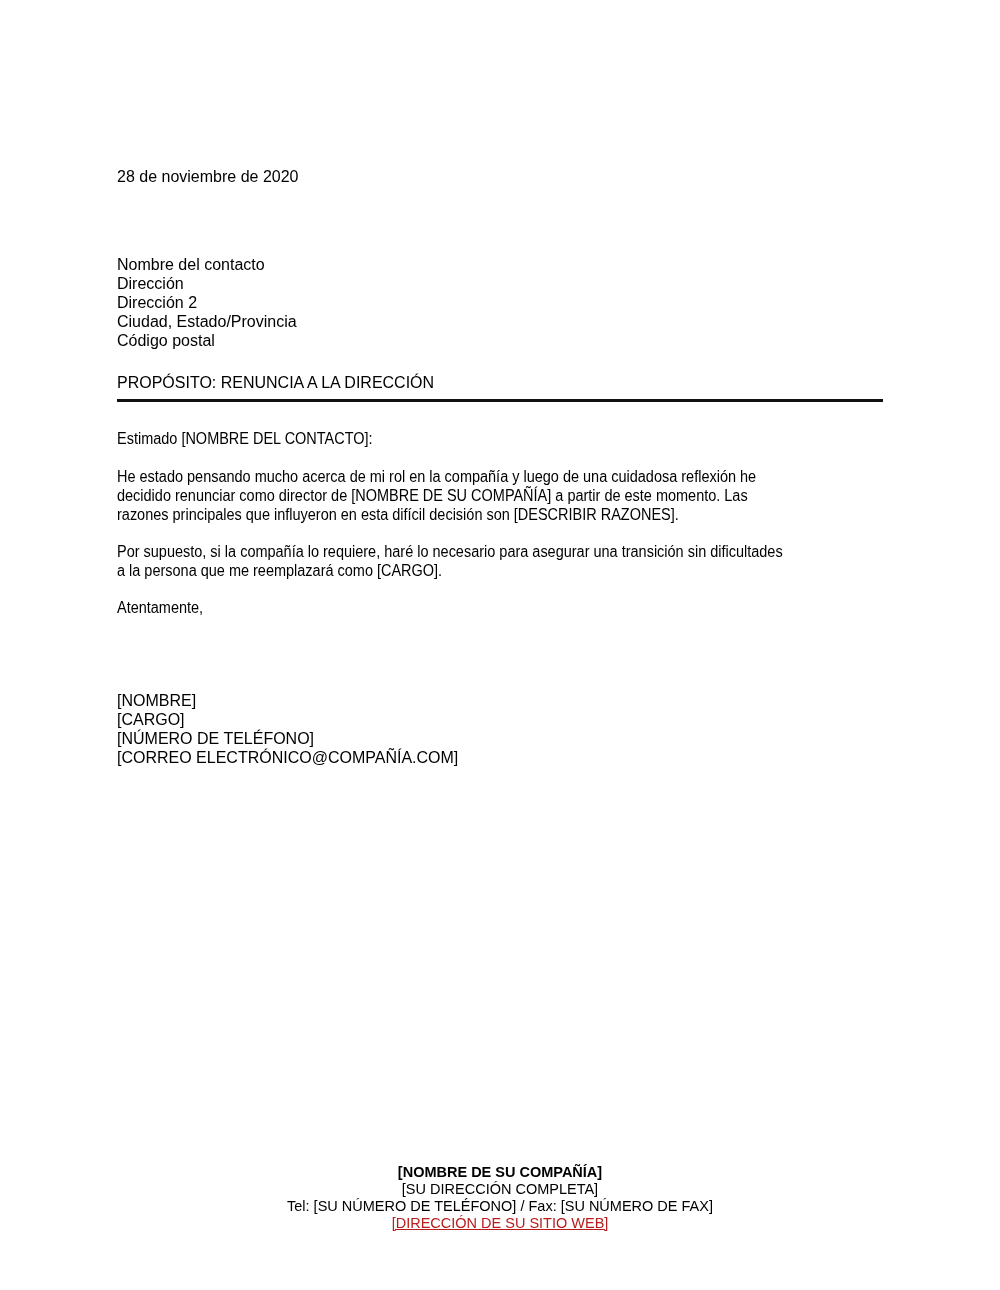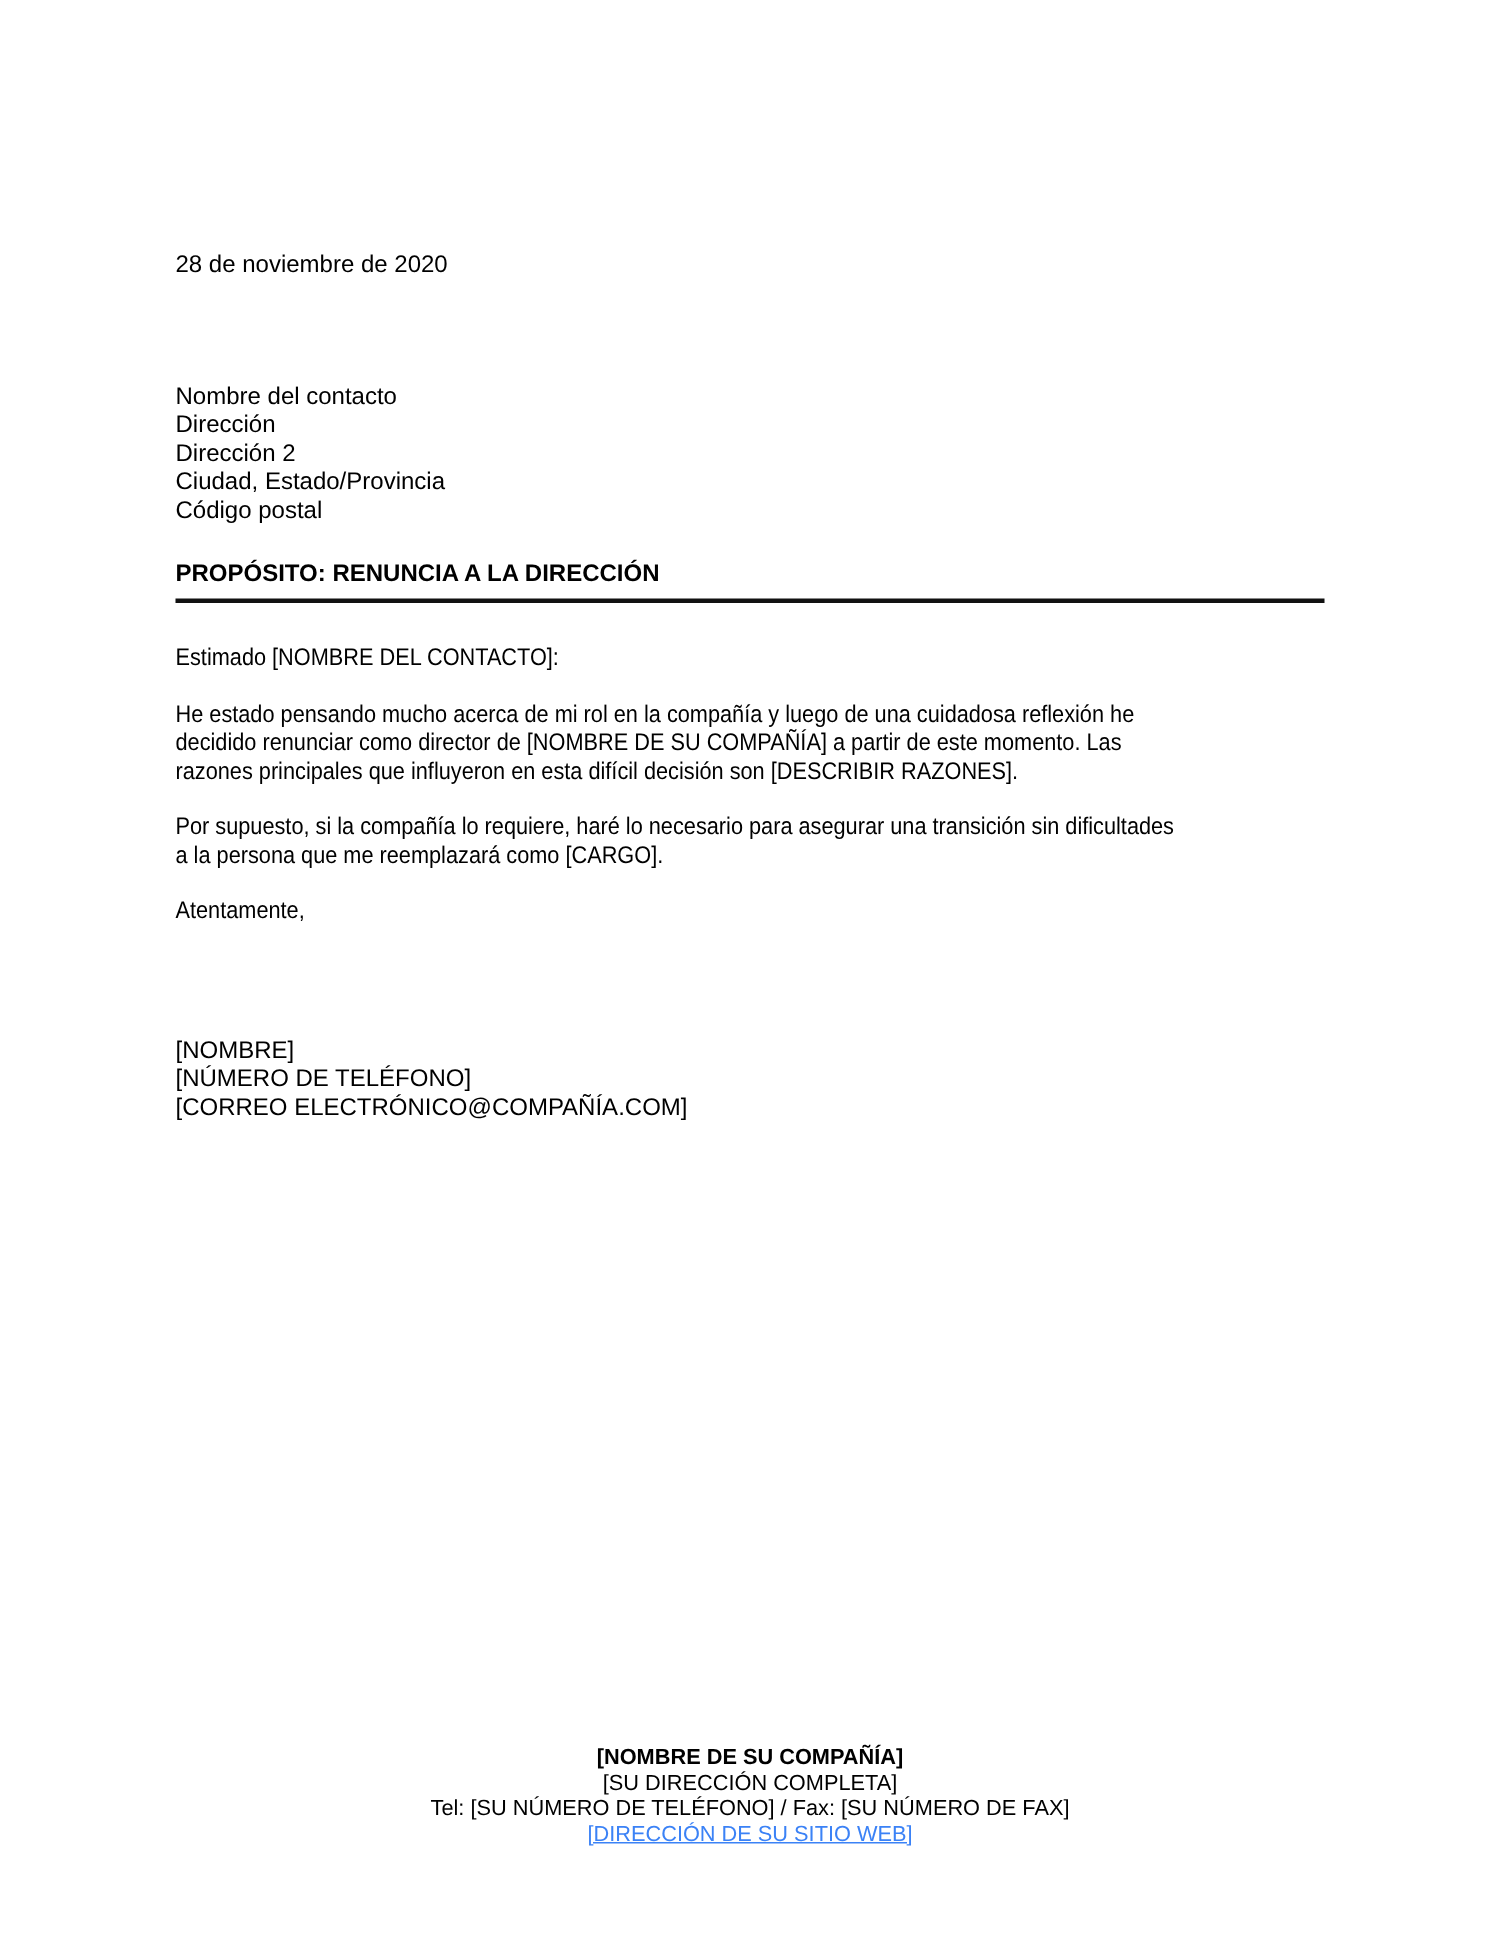--- a/index.html
+++ b/index.html
@@ -4,25 +4,25 @@
   <style>
     html, body { margin: 0; padding: 0; background: #ffffff; }
     body { width: 1000px; height: 1290px; position: relative; overflow: hidden;
            font-family: "Liberation Sans", sans-serif; color: #000; }
     .page { position: absolute; left: 0; top: 0; width: 852px; height: 1290px; }
     .line { font-size: 16px; line-height: 19px; white-space: nowrap; }
     .block { position: absolute; left: 117px; }
     .para { position: absolute; left: 117px; width: 780px; font-size: 16px; line-height: 19px;
             transform-origin: left top; }
     .condensed { transform: scaleX(0.905); width: 862px; }
-    .subject { font-weight: bold; font-size: 16px; line-height: 19px; }
+    .subject { font-weight: normal; font-size: 16px; line-height: 19px; }
     .rule { position: absolute; left: 117px; top: 399px; width: 766px; height: 3px; background: #111; }
     .footer { position: absolute; left: 0; width: 1000px; text-align: center; font-size: 14.5px; line-height: 17px; }
     .footer .bold { font-weight: bold; }
-    .footer a { color: #3b82f6; text-decoration: underline; }
+    .footer a { color: #b91c1c; text-decoration: underline; }
   </style>
 </head>
 <body>
 
 <div class="page">
 
   <div class="block line" style="top:167px;">28 de noviembre de 2020</div>
 
   <div class="block" style="top:223px;margin-top:32px;">
     <div class="line">Nombre del contacto</div>
@@ -45,20 +45,21 @@
 
   <div class="para condensed" style="top:542px;">
     <div class="line">Por supuesto, si la compañía lo requiere, haré lo necesario para asegurar una transición sin dificultades</div>
     <div class="line">a la persona que me reemplazará como [CARGO].</div>
   </div>
 
   <div class="para condensed" style="top:598px;">Atentamente,</div>
 
   <div class="block" style="top:691px;">
     <div class="line">[NOMBRE]</div>
+    <div class="line">[CARGO]</div>
     <div class="line">[NÚMERO DE TELÉFONO]</div>
     <div class="line">[CORREO ELECTRÓNICO@COMPAÑÍA.COM]</div>
   </div>
 
   <div class="footer" style="top:1164px;">
     <div class="bold">[NOMBRE DE SU COMPAÑÍA]</div>
     <div>[SU DIRECCIÓN COMPLETA]</div>
     <div>Tel: [SU NÚMERO DE TELÉFONO] / Fax: [SU NÚMERO DE FAX]</div>
     <div><a href="#">[DIRECCIÓN DE SU SITIO WEB]</a></div>
   </div>

